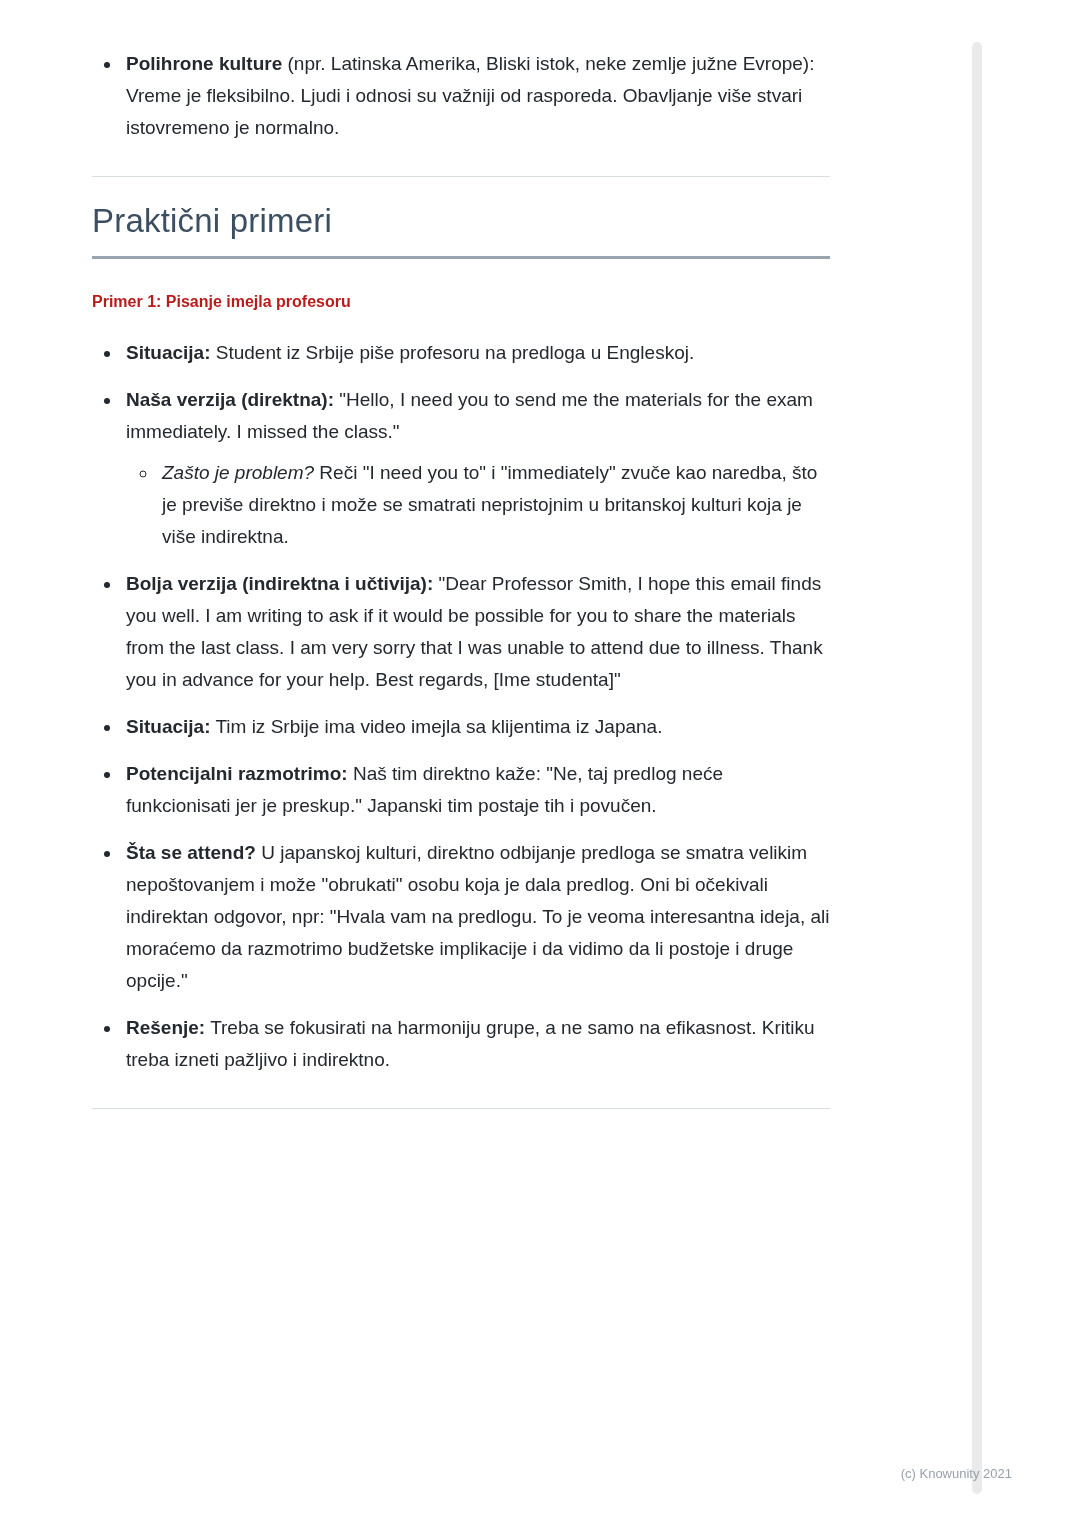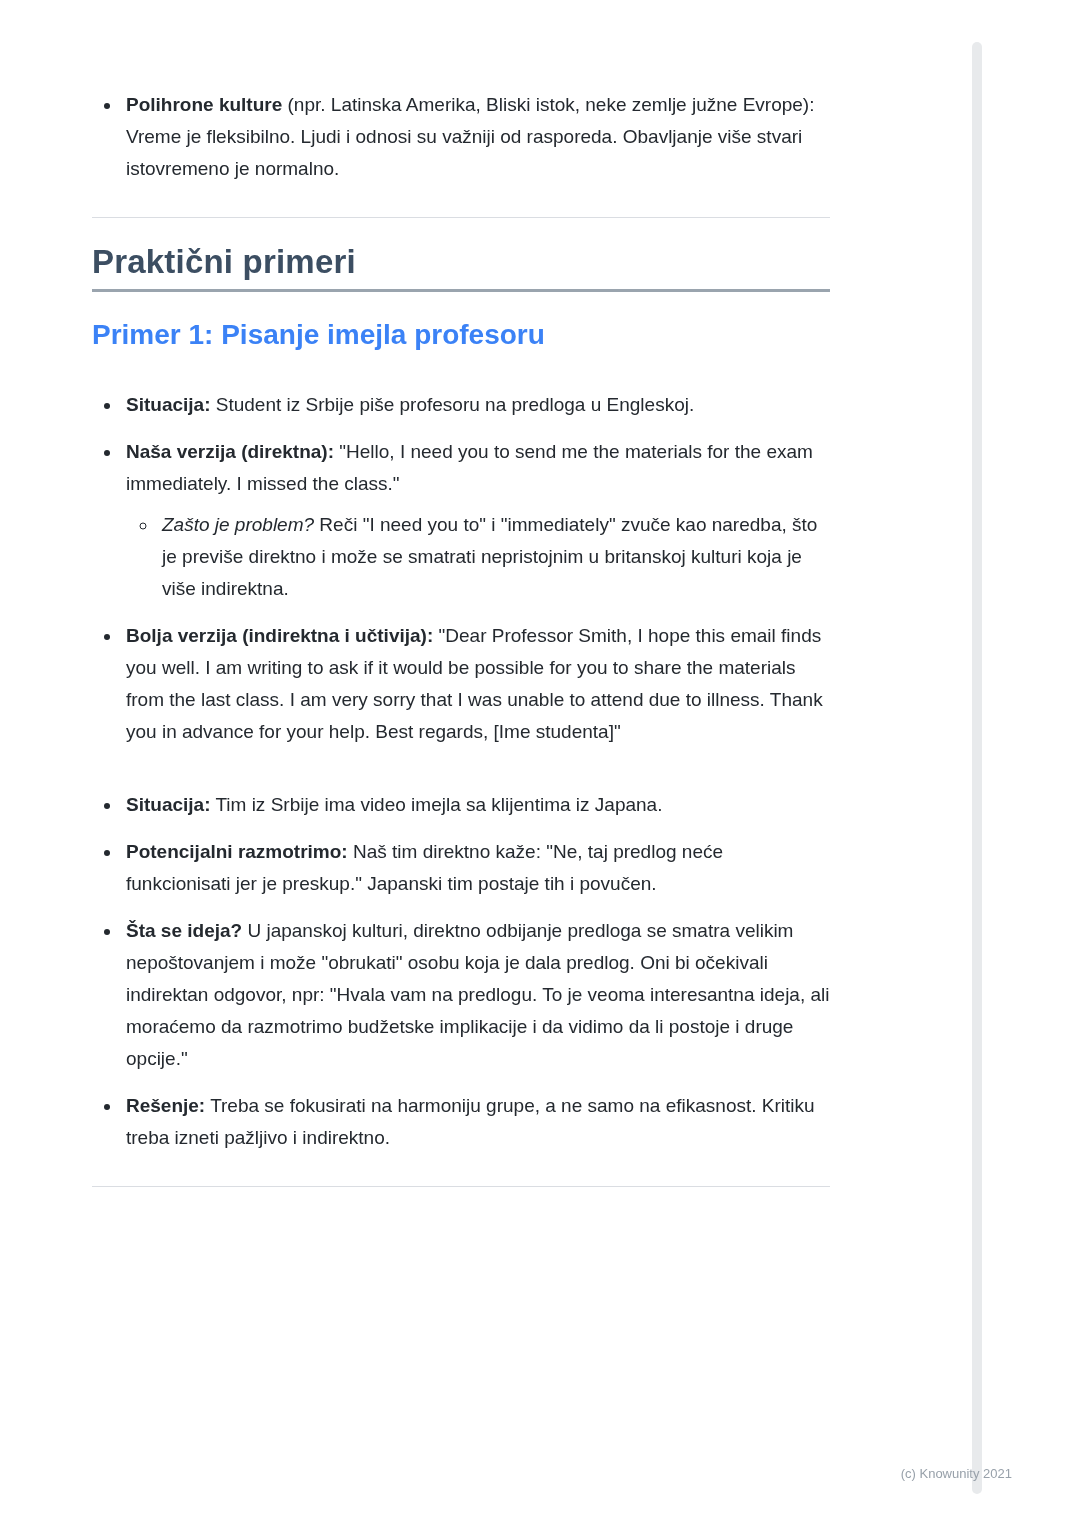--- a/index.html
+++ b/index.html
@@ -12,47 +12,47 @@
     overflow: hidden;
   }
   .content {
     position: absolute;
     left: 92px;
     top: 48px;
     width: 738px;
     font-size: 19px;
     line-height: 32px;
   }
-  ul.l1 { list-style: disc; padding-left: 30px; margin-top: 41px; }
+  ul.l1 { list-style: disc; padding-left: 30px; }
   ul.l1 > li { padding-left: 4px; margin-bottom: 15px; }
   ul.l2 { list-style: circle; padding-left: 32px; margin-top: 9px; }
   ul.l2 > li { padding-left: 4px; }
   li::marker { color: #24292f; }
   .b { font-weight: bold; }
   .i { font-style: italic; text-align: center; }
   hr.rule {
     border: none;
     border-top: 1px solid #dadde2;
     margin: 32px 0 24px 0;
   }
   h2.sec {
     font-size: 33px;
     line-height: 40px;
-    font-weight: 700;
+    font-weight: 400;
     color: #3c4e62;
     letter-spacing: 0.2px;
-    padding-bottom: 7px;
+    padding-bottom: 15px;
     border-bottom: 3px solid #9aa4ae;
     margin: 14px 0 0 0;
   }
   h3.sub {
-    font-size: 28px;
+    font-size: 16px;
     line-height: 26px;
     font-weight: 700;
-    color: #3b82f6;
+    color: #b91c1c;
     margin: 30px 0 22px 0;
   }
   .scroll-track {
     position: absolute;
     left: 972px;
     top: 42px;
     width: 10px;
     height: 1452px;
     background: #e8eaec;
     border-radius: 5px;
@@ -102,21 +102,21 @@
 
 
   <ul class="l1">
     <li>
       <span class="b">Situacija:</span><span> Tim iz Srbije ima video imejla sa klijentima iz Japana.</span>
     </li>
     <li>
       <span class="b">Potencijalni razmotrimo:</span><span> Naš tim direktno kaže: "Ne, taj predlog neće funkcionisati jer je preskup." Japanski tim postaje tih i povučen.</span>
     </li>
     <li>
-      <span class="b">Šta se ideja?</span><span> U japanskoj kulturi, direktno odbijanje predloga se smatra velikim nepoštovanjem i može "obrukati" osobu koja je dala predlog. Oni bi očekivali indirektan odgovor, npr: "Hvala vam na predlogu. To je veoma interesantna ideja, ali moraćemo da razmotrimo budžetske implikacije i da vidimo da li postoje i druge opcije."</span>
+      <span class="b">Šta se attend?</span><span> U japanskoj kulturi, direktno odbijanje predloga se smatra velikim nepoštovanjem i može "obrukati" osobu koja je dala predlog. Oni bi očekivali indirektan odgovor, npr: "Hvala vam na predlogu. To je veoma interesantna ideja, ali moraćemo da razmotrimo budžetske implikacije i da vidimo da li postoje i druge opcije."</span>
     </li>
     <li>
       <span class="b">Rešenje:</span><span> Treba se fokusirati na harmoniju grupe, a ne samo na efikasnost. Kritiku treba izneti pažljivo i indirektno.</span>
     </li>
   </ul>
 
   <hr class="rule">
 
 
 </div>

